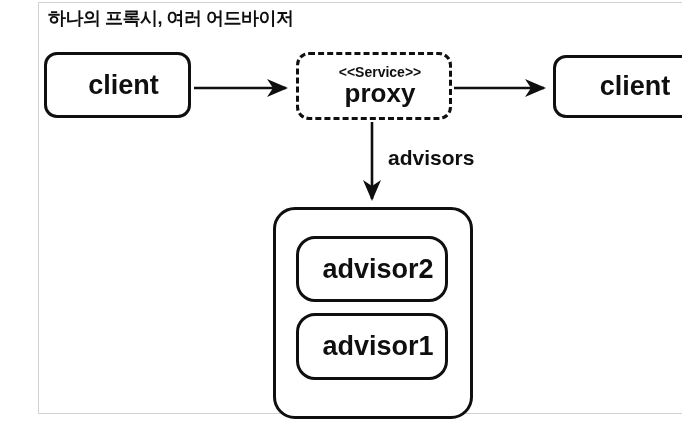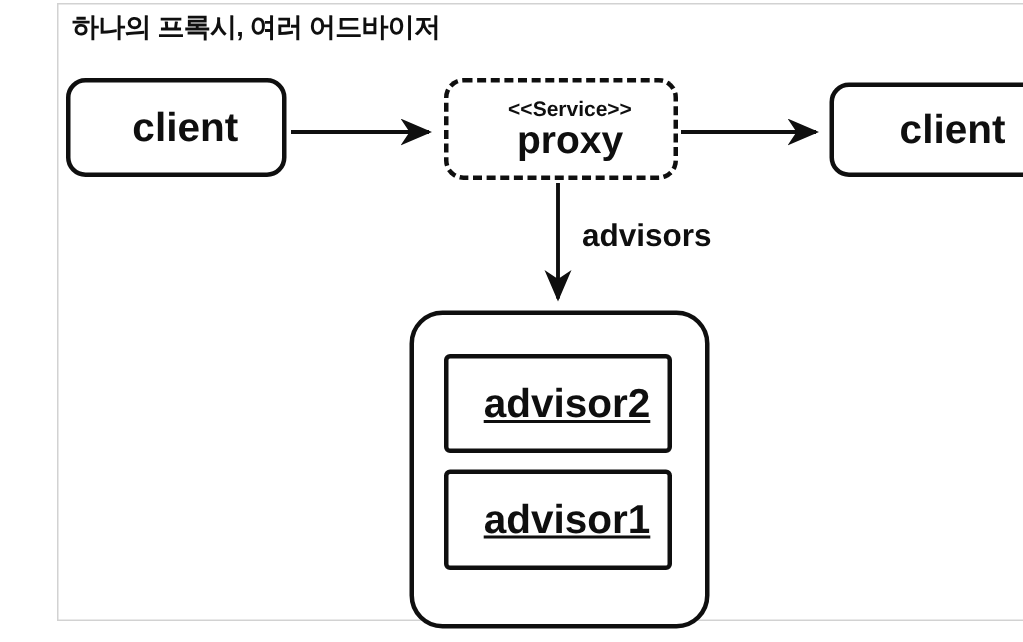--- a/index.html
+++ b/index.html
@@ -38,21 +38,21 @@
   .proxy-node{left:260px;top:52px;width:156px;height:68px;border-style:dashed;}
   .proxy-node .stereotype{font-size:14px;line-height:1.1;}
   .proxy-node .label{font-size:26px;}
   .target-node{left:517px;top:55px;width:152px;height:63px;}
   .advisors-container{
     position:absolute;left:237px;top:207px;width:200px;height:212px;
     box-sizing:border-box;background:#ffffff;
     border:3.5px solid var(--ink,#0f0f0f);border-radius:22px;
     z-index:1;
   }
-  .advisor-node{border-radius:4px;text-decoration:underline;}
+  .advisor-node{border-radius:19px;}
   .advisor2-node{left:260px;top:236px;width:152px;height:66px;}
   .advisor1-node{left:260px;top:313px;width:152px;height:67px;align-items:center;}
   .edge-label{
     position:absolute;left:352px;top:146px;
     font-size:21px;font-weight:700;
     z-index:3;white-space:nowrap;
   }
   svg.arrows{position:absolute;left:0;top:0;z-index:2;}
 </style>
 </head>

